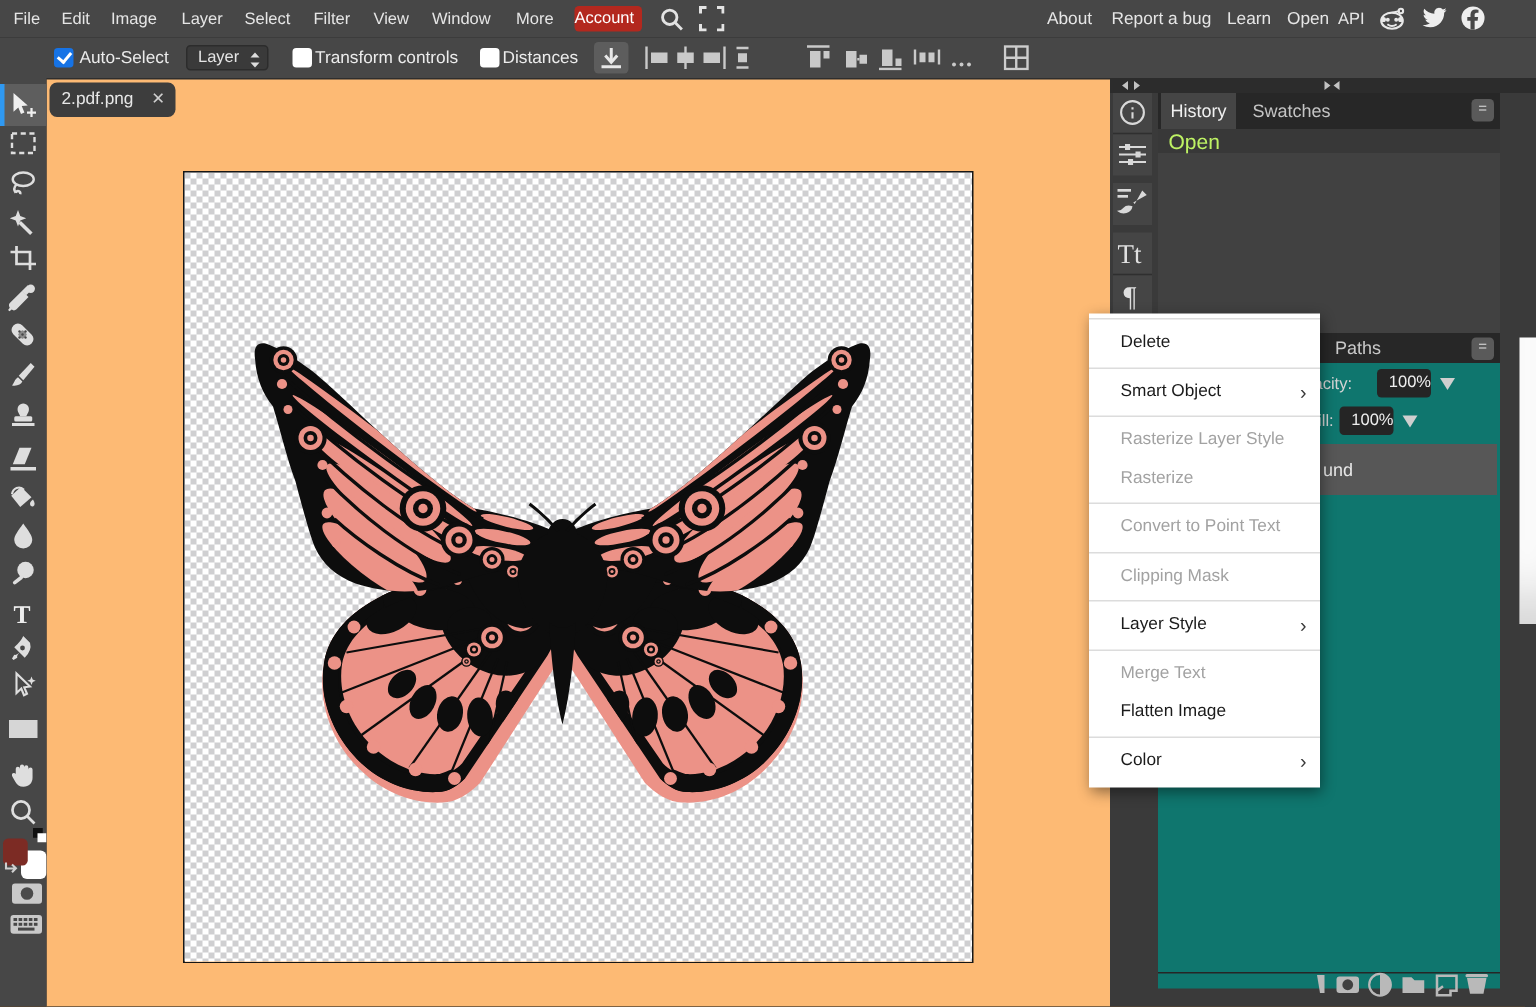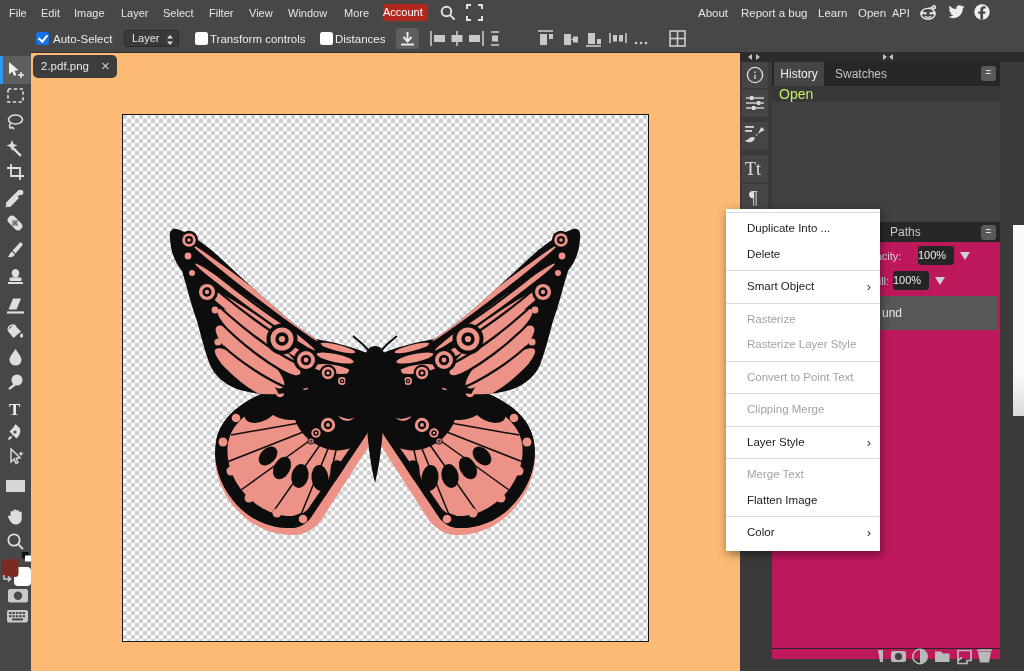--- a/index.html
+++ b/index.html
@@ -31,24 +31,24 @@
 
 #rightpanel{position:absolute;left:740px;top:52px;width:284px;height:619px;background:#3a3a3a}
 #collapsebar{position:absolute;left:0;top:0;width:284px;height:10px;background:#2c2c2c;color:#bdbdbd;font-size:8px;line-height:10px}
 .strip{position:absolute;left:2px;width:26px;background:#454545}
 #histpanel{position:absolute;left:32px;top:10px;width:228px;height:160px;background:#414141}
 #histtabs{position:absolute;left:0;top:0;width:228px;height:24px;background:#272727}
 #histtab{position:absolute;left:2px;top:0;width:50px;height:24px;background:#454545;color:#f0f0f0;font-size:12px;line-height:25px;text-align:center}
 #swtab{position:absolute;left:56px;top:0;width:66px;height:24px;color:#c4c4c4;font-size:12px;line-height:25px;text-align:center}
 .eqbtn{position:absolute;width:15px;height:15px;background:#5a5a5a;border-radius:3px;color:#ddd;font-size:10px;line-height:14px;text-align:center}
 #openrow{position:absolute;left:0;top:24px;width:228px;height:16px;background:#383838;color:#bef264;font-size:14px;line-height:16px;padding-left:7px}
-#pathspanel{position:absolute;left:32px;top:170px;width:228px;height:437px;background:#be185d}
+#pathspanel{position:absolute;left:32px;top:170px;width:228px;height:437px;background:#0f766e}
 #pathstabs{position:absolute;left:0;top:0;width:228px;height:20px;background:#272727;color:#c9c9c9;font-size:12px;line-height:21px}
 .prow{position:absolute;left:0;width:228px;height:20px;color:#d4d4d4;font-size:11px;line-height:20px}
-.valbox{position:absolute;background:#252525;border-radius:3px;color:#eee;font-size:11px;text-align:left;height:19px;line-height:19px}
+.valbox{position:absolute;background:#252525;border-radius:3px;color:#eee;font-size:11px;text-align:right;height:19px;line-height:19px}
 .tridn{position:absolute;width:0;height:0;border-left:5.5px solid transparent;border-right:5.5px solid transparent;border-top:8px solid #cfcfcf}
 #layerrow{position:absolute;left:0;top:74px;width:226px;height:34px;background:#575757;color:#e8e8e8;font-size:12px;line-height:34px}
 #whitebox{position:absolute;left:1013px;top:225px;width:11px;height:191px;background:#fdfdfd;box-shadow:inset 0 -40px 30px -20px #d8d8d8;z-index:60}
 
 #cmenu{position:absolute;left:726px;top:209px;width:154px;background:#ffffff;box-shadow:1px 3px 9px rgba(0,0,0,.45);z-index:50;padding:0 0 5px 0}
 #cmenu .it{height:25.5px;line-height:25.5px;font-size:11.5px;color:#1b1b1b;padding-left:21px;position:relative}
 #cmenu .it.gray{color:#a2a2a2}
 #cmenu .it.hl{background:#cbe3f9}
 #cmenu .sep{height:1px;background:#dcdcdc;margin:3px 0}
 #cmenu .arr{position:absolute;right:9px;top:0;font-size:13px;color:#3a3a3a}
@@ -537,31 +537,30 @@
           <path d="M100,6 h13 l-2,10.5 h-9Z"></path>
             <rect x="99" y="3.3" width="15" height="2.2" rx="1"></rect>
         </g>
       </svg>
     </div>
   </div>
   <div id="whitebox"></div>
 
   <div id="cmenu">
     <div class="sep"></div>
-    <div class="it">Duplicate Into ...</div>
     <div class="it">Delete</div>
     <div class="sep"></div>
     <div class="it">Smart Object<span class="arr">›</span></div>
     <div class="sep"></div>
+    <div class="it gray">Rasterize Layer Style</div>
     <div class="it gray">Rasterize</div>
-    <div class="it gray">Rasterize Layer Style</div>
     <div class="sep"></div>
     <div class="it gray">Convert to Point Text</div>
     <div class="sep"></div>
-    <div class="it gray">Clipping Merge</div>
+    <div class="it gray">Clipping Mask</div>
     <div class="sep"></div>
     <div class="it">Layer Style<span class="arr">›</span></div>
     <div class="sep"></div>
     <div class="it gray">Merge Text</div>
     <div class="it">Flatten Image</div>
     <div class="sep"></div>
     <div class="it">Color<span class="arr">›</span></div>
   </div>
 
 </div>

